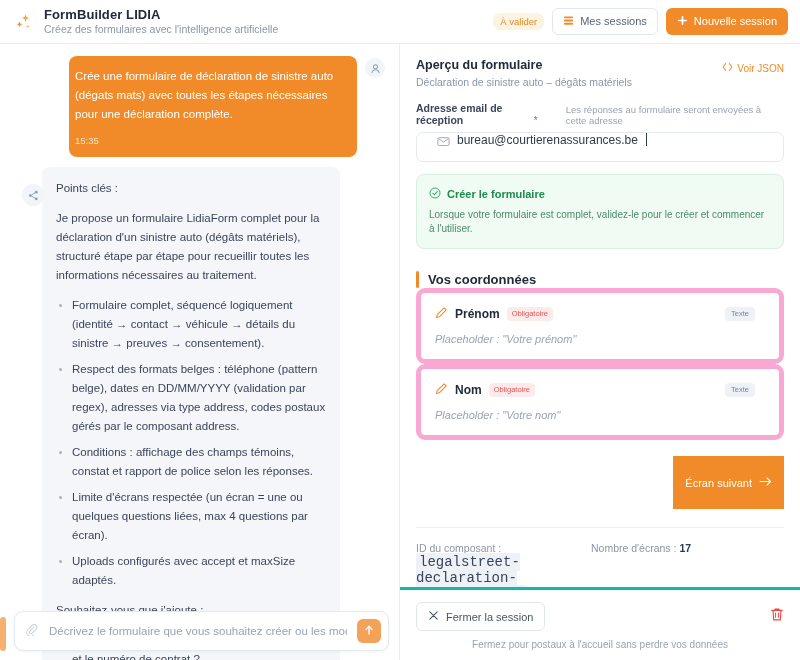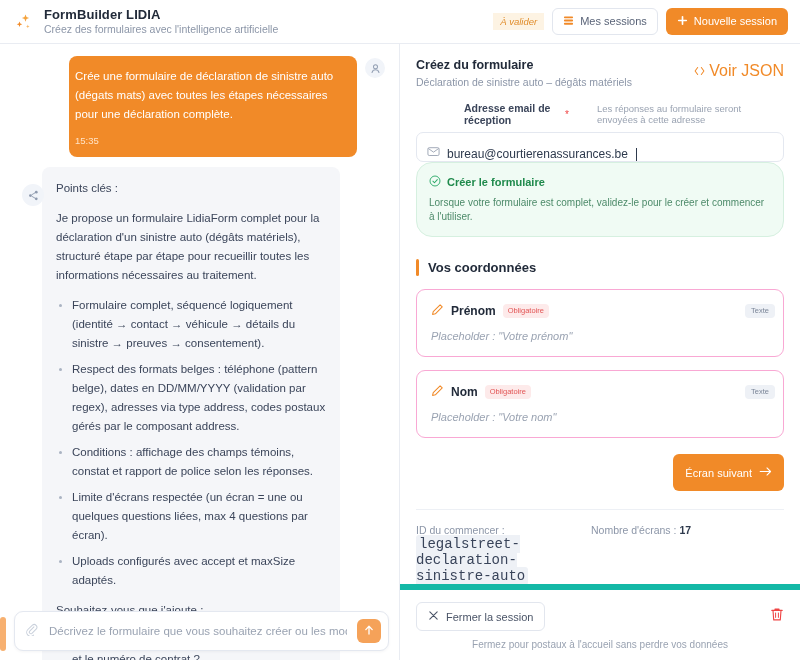--- a/index.html
+++ b/index.html
@@ -22,21 +22,21 @@
     background:#fff;
   }
   .brand { display:flex; align-items:center; gap:10px; }
   .sparkle { width:20px; height:20px; position:relative; flex:0 0 20px; }
   .brand-txt { display:flex; flex-direction:column; justify-content:center; }
   .brand-title { font-size:13px; font-weight:bold; color:#222b3a; line-height:15px; letter-spacing:.1px;}
   .brand-sub { font-size:10.5px; color:#8c96a8; line-height:14px; }
   .header-right { margin-left:auto; display:flex; align-items:center; gap:8px; }
   .pill-warn {
     font-size:9.5px; color:#e08c2a; background:#fdf3e3;
-    border-radius:0; padding:4px 7px; line-height:1;font-style:italic;
+    border-radius:7px; padding:4px 7px; line-height:1;
   }
   .btn-outline {
     display:flex; align-items:center; gap:6px;
     font-size:11px; color:#5a6478; background:#fff;
     border:1px solid #e2e6ee; border-radius:6px;
     padding:6px 10px; line-height:1; cursor:pointer;
   }
   .btn-orange {
     display:flex; align-items:center; gap:6px;
     font-size:11px; color:#fff; background:#f18a28;
@@ -116,94 +116,94 @@
     background:#f7b070; border-radius:4px;
   }
 
   
   .preview { padding:14px 16px 0 16px; overflow:hidden; flex:1; min-height:0;}
   .prev-head { display:flex; align-items:flex-start; }
   .prev-title { font-size:12.5px; font-weight:bold; color:#222b3a; }
   .prev-sub { font-size:10.5px; color:#8c96a8; margin-top:4px; }
   .json-link {
     margin-left:auto; display:flex; align-items:center; gap:4px;
-    font-size:16px; color:#f18a28; cursor:pointer; white-space:nowrap;
+    font-size:10px; color:#f18a28; cursor:pointer; white-space:nowrap;
     padding-top:4px;
   }
-  .email-row { display:flex; align-items:center; margin-top:14px;margin-left:48px; }
+  .email-row { display:flex; align-items:flex-end; margin-top:14px; }
   .email-lbl { font-size:10.5px; color:#3b455a; font-weight:bold; }
   .req-star { color:#ef4444; font-size:10px; margin-left:1px;}
   .email-hint { font-size:9.5px; color:#9aa3b2; margin-left:28px; }
   .email-field {
     margin-top:6px; border:1px solid #e4e8f0; border-radius:7px;
-    height:30px; display:flex; align-items:flex-end; gap:7px; padding:0 10px;
+    height:30px; display:flex; align-items:flex-start; gap:7px; padding:0 20px;
     background:#fff;
   }
   .email-val { font-size:12px; color:#2e3a4d; position:relative; }
   .caret {
     display:inline-block; width:1px; height:13px; background:#2e3a4d;
     vertical-align:-2px; margin-left:1px;
   }
 
   .validate-card {
-    margin-top:0; background:#f0fbf4; border:1px solid #d6f0e0;
-    border-radius:16px; padding:10px 12px 12px 12px;
+    margin-top:12px; background:#f0fbf4; border:1px solid #d6f0e0;
+    border-radius:8px; padding:10px 12px 12px 12px;
   }
   .vc-head { display:flex; align-items:center; gap:6px; }
   .vc-title { font-size:11px; font-weight:bold; color:#1f8a4c; }
   .vc-sub { font-size:10px; color:#4c8a69; margin-top:5px; line-height:14px;}
   .vc-btn {
     margin-top:9px; width:100%; height:27px; border:none; border-radius:6px;
     background:#1dbd5b; color:#fff; font-size:11.5px; font-weight:bold;
     display:flex; align-items:center; justify-content:center; gap:7px;
     cursor:pointer; font-family:"Liberation Sans", sans-serif;
   }
 
   .sect-title-row {
     display:flex; align-items:center; gap:9px; margin-top:22px;
   }
   .sect-bar { width:3px; height:17px; background:#f18a28; border-radius:2px; }
   .sect-title { font-size:13px; font-weight:bold; color:#222b3a; }
 
   .field-card {
-    margin-top:13px; border:1px solid #f9a8d4; border-radius:9px;
-    padding:12px 8px 14px 14px; background:#fff;
+    border:5px solid #f9a8d4; border-radius:9px;
+    padding:12px 24px 14px 14px; background:#fff;
   }
   .fc-top { display:flex; align-items:center; gap:7px; }
   .fc-name { font-size:12px; font-weight:bold; color:#222b3a; }
   .badge-req {
     background:#fdeaea; color:#e25555; font-size:7.5px;
     border-radius:4px; padding:3px 5px; line-height:1;
   }
   .badge-type {
     margin-left:auto; background:#eef1f6; color:#7b8698;
     font-size:7.5px; border-radius:4px; padding:3px 6px; line-height:1;
   }
   .fc-ph { margin-top:10px; font-size:11px; color:#9aa3b2; font-style:italic; }
 
   .next-row { display:flex; justify-content:flex-end; margin-top:16px; }
   .next-btn {
-    background:#f18a28; color:#fff; border:none; border-radius:6px;
-    font-size:11px; padding:12px 12px; display:flex; align-items:center;
+    background:#f18a28; color:#fff; border:none; border-radius:0;
+    font-size:11px; padding:20px 12px; display:flex; align-items:center;
     gap:7px; cursor:pointer; font-family:"Liberation Sans", sans-serif;
   }
 
   .meta {
     margin-top:18px; padding-top:14px; border-top:1px solid #edf0f5;
     display:grid; grid-template-columns:175px 1fr; row-gap:14px;
     font-size:10.5px; color:#8c96a8;
   }
   .meta b { color:#2e3a4d; font-weight:bold; }
   .code-chip {
     background:#eef1f6; color:#39445a; font-family:"Liberation Mono", monospace;
     font-size:14px; border-radius:3px; padding:1px 3px;
   }
 
   .right-footer {
-    border-top:6px solid #14b8a6; padding:12px 16px 10px 16px;
+    border-top:3px solid #14b8a6; padding:12px 16px 10px 16px;
     position:relative;
   }
   .rf-row { display:flex; align-items:center; }
   .close-btn {
     display:flex; align-items:center; gap:7px; font-size:11px;
     color:#4a5467; background:#fff; border:1px solid #e2e6ee;
     border-radius:6px; padding:7px 11px; cursor:pointer;
     font-family:"Liberation Sans", sans-serif;
   }
   .trash { margin-left:auto; cursor:pointer; }
@@ -320,21 +320,21 @@
           </button>
         </div>
       </div>
     </div>
 
     <div class="right">
       <div class="preview">
 
         <div class="prev-head">
           <div>
-            <div class="prev-title">Créez du formulaire</div>
+            <div class="prev-title">Aperçu du formulaire</div>
             <div class="prev-sub">Déclaration de sinistre auto – dégâts matériels</div>
           </div>
           <div class="json-link">
             <span>
               <svg width="11" height="10" viewBox="0 0 12 10">
                 <path d="M4 1.2L1.2 5 4 8.8M8 1.2L10.8 5 8 8.8" fill="none" stroke="#f18a28" stroke-width="1.1" stroke-linecap="round" stroke-linejoin="round"></path>
               </svg>
             </span>
             <span>Voir JSON</span>
           </div>
@@ -408,21 +408,21 @@
             <span>
               <svg width="13" height="11" viewBox="0 0 14 11">
                 <path d="M1.3 5.5h11M8.6 1.7l3.8 3.8-3.8 3.8" fill="none" stroke="#fff" stroke-width="1.2" stroke-linecap="round" stroke-linejoin="round"></path>
               </svg>
             </span>
           </button>
         </div>
 
         <div class="meta">
           <div>
-            <span>ID du commencer :</span>
+            <span>ID du composant :</span>
             <span class="code-chip">legalstreet-declaration-sinistre-auto</span>
           </div>
           <div>
             <span>Nombre d'écrans :</span>
             <b>17</b>
           </div>
 
         </div>
       </div>
 

